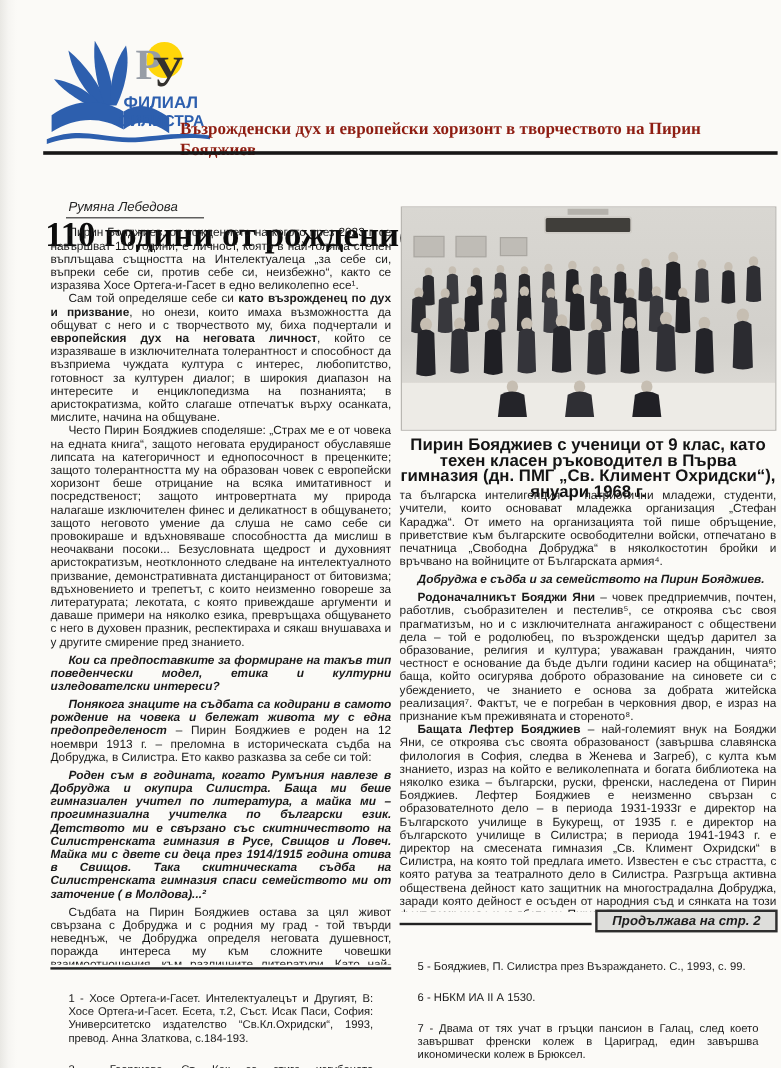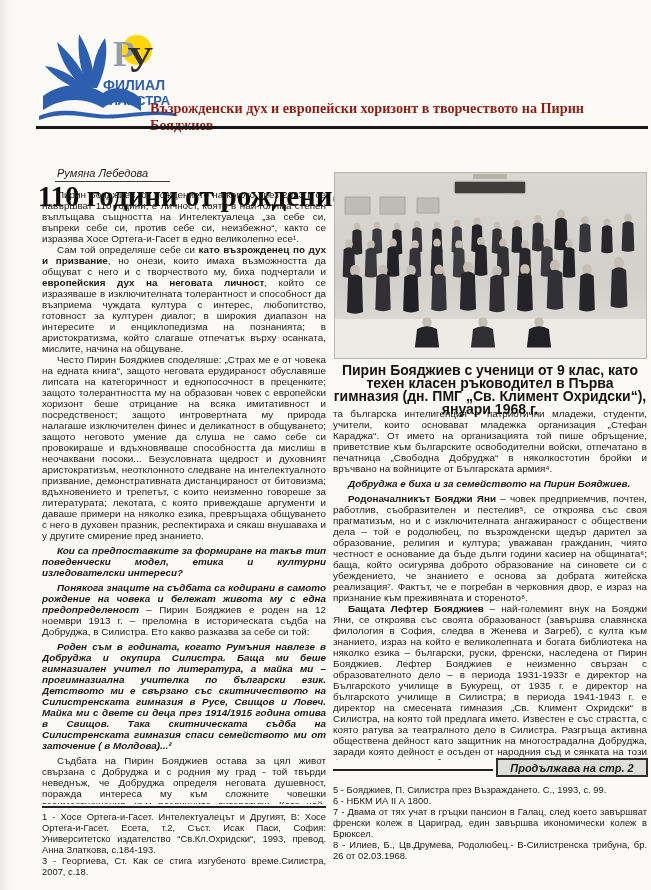--- a/index.html
+++ b/index.html
@@ -34,21 +34,21 @@
   
   .photo{position:absolute;left:334px;top:172px;width:313px;height:187px;border:1px solid #b9b7b2;box-sizing:border-box;}
   .caption{position:absolute;left:333px;top:364px;width:314px;text-align:center;
            font-weight:bold;font-size:14px;line-height:13px;color:#141414;}
   
   .fnrule-left{position:absolute;left:42px;top:806px;width:284px;height:2px;background:#222;}
   .fnrule-right{position:absolute;left:333px;top:769px;width:160px;height:2px;background:#222;}
   .fns{position:absolute;font-size:9.4px;line-height:11px;text-align:justify;}
   .fns-left{left:42px;top:811px;width:284px;}
   .fns-right{left:333px;top:784px;width:314px;}
-  .fn{margin:0;}
+  .fn{margin:15px;}
   .badge{position:absolute;left:496px;top:758px;width:152px;height:19px;background:#dededb;
          border:2px solid #2e2e2e;box-sizing:border-box;display:flex;align-items:center;justify-content:center;
          font-weight:bold;font-style:italic;font-size:11px;color:#1d1d1d;}
 </style>
 </head>
 <body>
 
 <div class="page">
 
   <div class="logo">
@@ -164,30 +164,30 @@
       <p class="para indent"><span>Пирин Бояджиев, от рождението на когото през 2023 г. се навършват 110 години, е личност, която в най-голяма степен въплъщава същността на Интелектуалеца „за себе си, въпреки себе си, против себе си, неизбежно“, както се изразява Хосе Ортега-и-Гасет в едно великолепно есе¹.</span></p>
       <p class="para indent"><span>Сам той определяше себе си </span><span class="seg-b">като възрожденец по дух и призвание</span><span>, но онези, които имаха възможността да общуват с него и с творчеството му, биха подчертали и </span><span class="seg-b">европейския дух на неговата личност</span><span>, който се изразяваше в изключителната толерантност и способност да възприема чуждата култура с интерес, любопитство, готовност за културен диалог; в широкия диапазон на интересите и  енциклопедизма на познанията; в аристократизма, който слагаше отпечатък върху осанката, мислите, начина на общуване.</span></p>
       <p class="para indent"><span>Често Пирин Бояджиев споделяше: „Страх ме е от човека на едната книга“, защото неговата ерудираност обуславяше липсата на категоричност и еднопосочност в преценките; защото толерантността му на образован човек с европейски хоризонт беше отрицание на всяка имитативност и посредственост; защото интровертната му природа налагаше изключителен финес и деликатност в общуването; защото неговото умение да слуша не само себе си провокираше и вдъхновяваше способността да мислиш в неочаквани посоки... Безусловната щедрост и духовният аристократизъм, неотклонното следване на интелектуалното призвание, демонстративната дистанцираност от битовизма; вдъхновението и трепетът, с които неизменно говореше за литературата; лекотата, с която привеждаше аргументи и даваше примери на няколко езика, превръщаха общуването с него в духовен празник, респектираха и сякаш внушаваха и у другите смирение пред знанието.</span></p>
       <p class="para indent gap"><span class="seg-bi">Кои са предпоставките за формиране на такъв тип поведенчески модел, етика и културни изледователски интереси?</span></p>
       <p class="para indent gap"><span class="seg-bi">Понякога знаците на съдбата са кодирани в самото рождение на човека и бележат живота му с една предопределеност</span><span> – Пирин Бояджиев е роден на 12 ноември 1913 г. – преломна в историческата съдба на Добруджа, в Силистра. Ето какво разказва за себе си той:</span></p>
       <p class="para indent gap"><span class="seg-bi">Роден съм в годината, когато Румъния навлезе в Добруджа и окупира Силистра. Баща ми беше гимназиален учител по литература, а майка ми – прогимназиална учителка по български език. Детството ми е свързано със скитничеството на Силистренската гимназия в Русе, Свищов и Ловеч. Майка ми с двете си деца през 1914/1915 година отива в Свищов. Така скитническата съдба на Силистренската гимназия спаси семейството ми от заточение ( в Молдова)...²</span></p>
       <p class="para indent gap"><span>Съдбата на Пирин Бояджиев остава за цял живот свързана с Добруджа и с родния му град - той твърди неведнъж, че Добруджа определя неговата душевност, поражда интереса му към сложните човешки взаимоотношения, към различните литератури. Като най-същностно и характерологично за себе си приема това, че е добруджанец, а раждането си в Добруджа определя като „звезден миг“ в живота си³.</span></p>
     </div>
   <div class="col col-right">
       <p class="para"><span>та българска интелигенция – патриотични младежи, студенти, учители, които основават младежка организация „Стефан Караджа“. От името на организацията той пише обръщение, приветствие към българските освободителни войски, отпечатано в печатница „Свободна Добруджа“ в няколкостотин бройки и връчвано на войниците от Българската армия⁴.</span></p>
-      <p class="para indent gap"><span class="seg-bi">Добруджа е биха и за семейството на Пирин Бояджиев.</span></p>
+      <p class="para indent gap"><span class="seg-bi">Добруджа е съдба и за семейството на Пирин Бояджиев.</span></p>
       <p class="para indent gap"><span class="seg-b">Родоначалникът Бояджи Яни</span><span> – човек предприемчив, почтен, работлив, съобразителен и пестелив⁵, се откроява със своя прагматизъм, но и с изключителната ангажираност с обществени дела – той е родолюбец, по възрожденски щедър дарител за образование, религия и култура; уважаван гражданин, чиято честност е основание да бъде дълги години касиер на общината⁶; баща, който осигурява доброто образование на синовете си с убеждението, че знанието е основа за добрата житейска реализация⁷. Фактът, че е погребан в черковния двор, е израз на признание към преживяната и стореното⁸.</span></p>
       <p class="para indent"><span class="seg-b">Бащата Лефтер Бояджиев</span><span> – най-големият внук на Бояджи Яни, се откроява със своята образованост (завършва славянска филология в София, следва в Женева и Загреб), с култа към знанието, израз на който е великолепната и богата библиотека на няколко езика – български, руски, френски, наследена от Пирин Бояджиев. Лефтер Бояджиев е неизменно свързан с образователното дело – в периода 1931-1933г е директор на Българското училище в Букурещ, от 1935 г. е директор на българското училище в Силистра; в периода 1941-1943 г. е директор на смесената гимназия „Св. Климент Охридски“ в Силистра, на която той предлага името. Известен е със страстта, с която ратува за театралното дело в Силистра. Разгръща активна обществена дейност като защитник на многострадална Добруджа, заради която дейност е осъден от народния съд и сянката на този факт помрачава и съдбата на Пирин Бояджиев.</span></p>
     </div>
 
   <div class="fnrule-right"></div>
   <div class="badge">Продължава на стр. 2</div>
   <div class="fns fns-right">
       <div class="fn">5 -  Бояджиев, П. Силистра през Възраждането. С., 1993, с. 99.</div>
-      <div class="fn">6 -  НБКМ ИА II А 1800.</div>
+      <div class="fn">6 -  НБКМ ИА II А 1530.</div>
       <div class="fn">7 -  Двама от тях учат в гръцки пансион в Галац, след което завършват френски колеж в Цариград, един завършва икономически колеж в Брюксел.</div>
       <div class="fn">8 -  Илиев, Б., Цв.Друмева, Родолюбец.- В-Силистренска трибуна, бр. 26 от 02.03.1968.</div>
     </div>
 
   <div class="fnrule-left"></div>
   <div class="fns fns-left">
       <div class="fn">1 - Хосе Ортега-и-Гасет. Интелектуалецът и Другият, В: Хосе Ортега-и-Гасет. Есета, т.2, Съст. Исак Паси, София: Университетско издателство “Св.Кл.Охридски“, 1993, превод. Анна Златкова, с.184-193.</div>
       <div class="fn">3 - Георгиева, Ст. Как се стига изгубеното време.Силистра, 2007, с.18.</div>
     </div>
 

